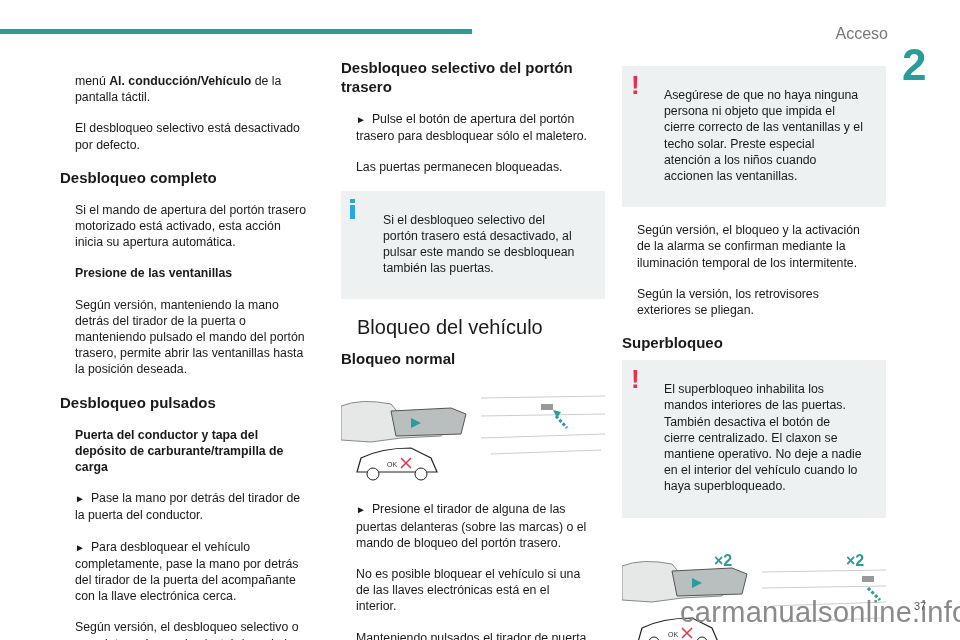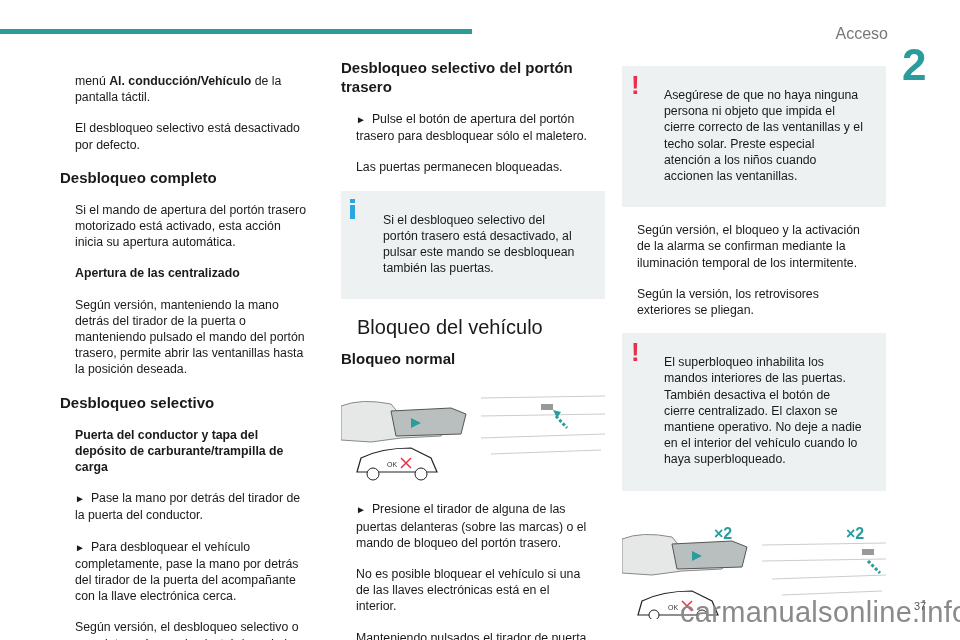--- a/index.html
+++ b/index.html
@@ -38,23 +38,23 @@
 
 <div class="top-bar"></div>
 <div class="section-label">Acceso</div>
 <div class="chapter-num">2</div>
 
 <div class="col col1">
   <p><span>menú </span><b>Al. conducción/Vehículo</b><span> de la pantalla táctil.</span></p>
   <p>El desbloqueo selectivo está desactivado por defecto.</p>
   <h3>Desbloqueo completo</h3>
   <p>Si el mando de apertura del portón trasero motorizado está activado, esta acción inicia su apertura automática.</p>
-  <p><b>Apertura de las centralizado</b></p>
+  <p><b>Presione de las ventanillas</b></p>
   <p>Según versión, manteniendo la mano detrás del tirador de la puerta o manteniendo pulsado el mando del portón trasero, permite abrir las ventanillas hasta la posición deseada.</p>
-  <h3>Desbloqueo selectivo</h3>
+  <h3>Desbloqueo pulsados</h3>
   <p><b>Puerta del conductor y tapa del depósito de carburante/trampilla de carga</b></p>
   <p class="bullet"><span>Pase la mano por detrás del tirador de la puerta del conductor.</span></p>
   <p class="bullet"><span>Para desbloquear el vehículo completamente, pase la mano por detrás del tirador de la puerta del acompañante con la llave electrónica cerca.</span></p>
   <p>Según versión, el desbloqueo selectivo o completo, así como la electrónicas de la alarma, se confirman mediante el parpadeo de los intermitente.</p>
   <p>Según la versión, los retrovisores exteriores se ventanillas.</p>
 </div>
 
 <div class="col col2">
   <h3 style="margin-top:0">Desbloqueo selectivo del portón trasero</h3>
   <p class="bullet"><span>Pulse el botón de apertura del portón trasero para desbloquear sólo el maletero.</span></p>
@@ -89,20 +89,21 @@
   <p>Manteniendo pulsados el tirador de puerta o el mando del portón trasero se pueden cerrar las ventanillas y, según versión, el techo solar hasta la posición deseada.</p>
 </div>
 
 <div class="col col3">
   <div class="note">
     <span class="ico ico-warn">!</span>
     <p class="first">Asegúrese de que no haya ninguna persona ni objeto que impida el cierre correcto de las ventanillas y el techo solar. Preste especial atención a los niños cuando accionen las ventanillas.</p>
   </div>
   <p>Según versión, el bloqueo y la activación de la alarma se confirman mediante la iluminación temporal de los intermitente.</p>
   <p>Según la versión, los retrovisores exteriores se pliegan.</p>
+  <h3>Superbloqueo</h3>
   <div class="note">
     <span class="ico ico-warn">!</span>
     <p class="first">El superbloqueo inhabilita los mandos interiores de las puertas. También desactiva el botón de cierre centralizado. El claxon se mantiene operativo. No deje a nadie en el interior del vehículo cuando lo haya superbloqueado.</p>
   </div>
   <div class="illus" style="margin-top:18px">
     <svg width="264" height="110" viewBox="0 0 264 110">
       <path d="M0 30 Q20 22 50 28 L60 40 L90 38 L110 45 L100 60 L60 62 L30 66 L0 64 Z" fill="#e6e8e8" stroke="#888" stroke-width="1"></path>
       <path d="M50 35 L110 32 L125 38 L120 58 L55 60 Z" fill="#b9bfbf" stroke="#555" stroke-width="1"></path>
       <path d="M70 42 L80 47 L70 52 Z" fill="#2a9c9c"></path>
       <text x="92" y="30" font-size="16" font-weight="bold" fill="#2a9c9c" font-family="Liberation Sans, sans-serif">×2</text>

